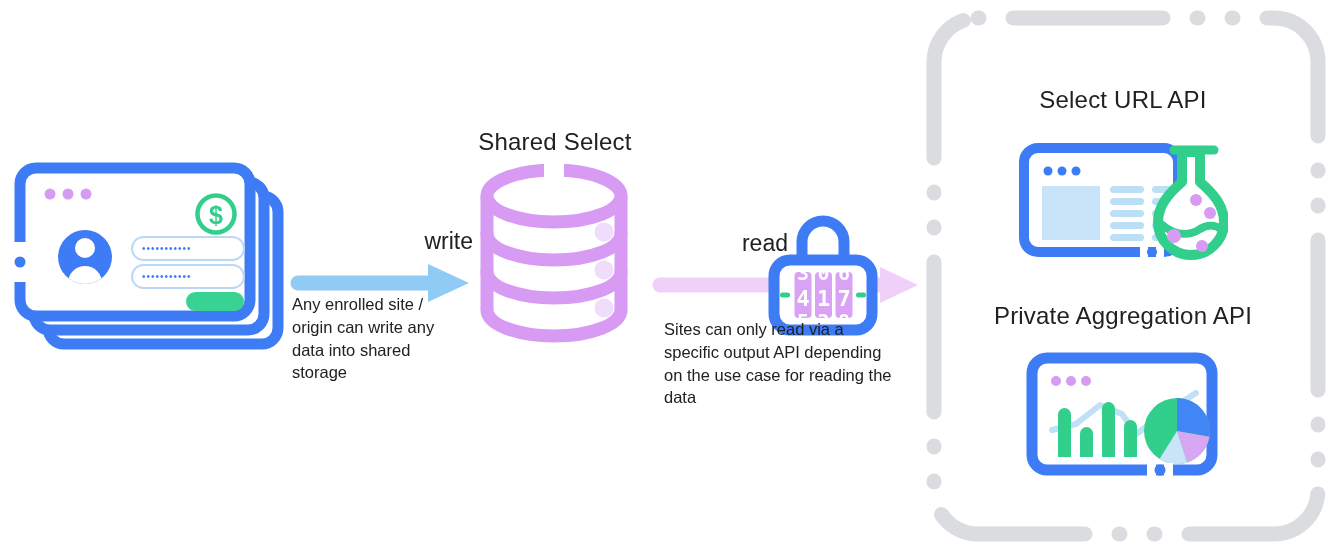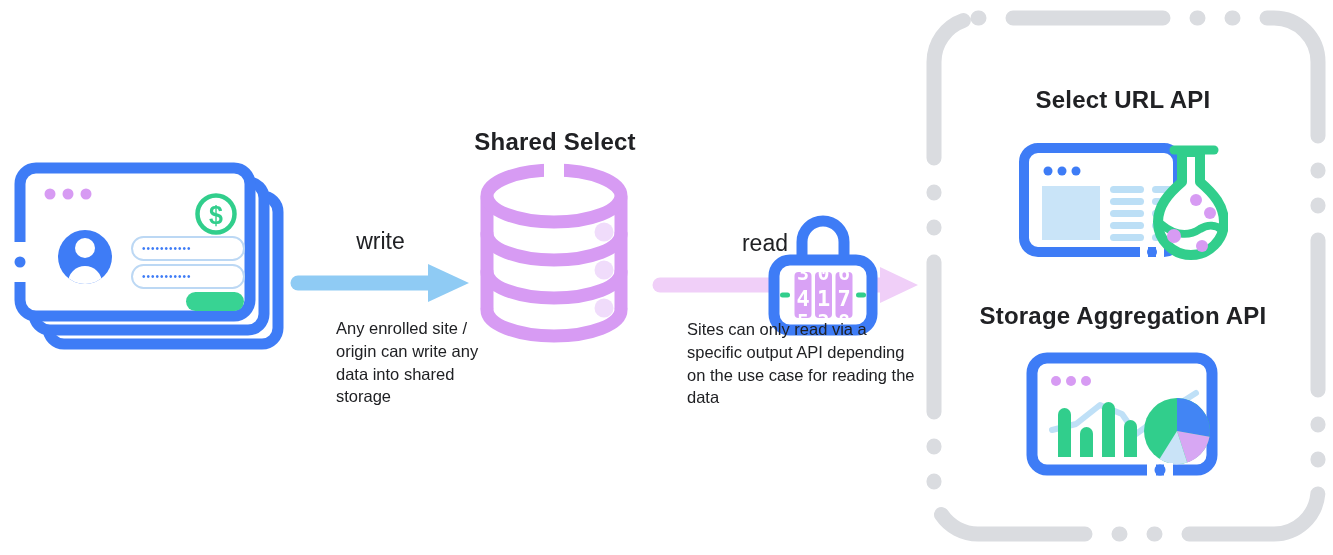--- a/index.html
+++ b/index.html
@@ -1,19 +1,19 @@
 <!DOCTYPE html>
 <html><head>
 <meta charset="utf-8">
 <style>
   html,body{margin:0;padding:0;background:#ffffff;}
   body{font-family:"Liberation Sans","DejaVu Sans",sans-serif;color:#202124;}
   .canvas{position:relative;width:1333px;height:555px;background:#ffffff;overflow:hidden;}
   .abs{position:absolute;}
-  .title{font-weight:700;font-size:24px;text-align:center;letter-spacing:.2px;}
+  .title{font-weight:400;font-size:24px;text-align:center;letter-spacing:.2px;}
   .flow-label{font-size:23px;text-align:center;color:#202124;}
   .caption{font-size:16.5px;line-height:1.38;color:#202124;}
   svg{display:block;}
 </style>
 </head>
 <body>
 
 <div class="canvas">
 
   <svg class="abs" style="left:12px;top:158px;" width="290" height="210" viewBox="0 0 290 210">
@@ -53,26 +53,26 @@
       <rect x="120" y="107" width="112" height="23" rx="11.5" fill="#ffffff" stroke="#BCD8F4" stroke-width="2"></rect>
       <text x="130" y="122" font-size="10" letter-spacing="1" fill="#3E7CF6">•••••••••••</text>
     </g>
 
     <rect x="174" y="134" width="58" height="19" rx="9.5" fill="#38D393"></rect>
 
     <rect x="1.5" y="84" width="12.5" height="40" fill="#ffffff"></rect>
     <circle cx="8" cy="104" r="5.5" fill="#3E7CF6"></circle>
   </svg>
 
-  <div class="abs flow-label" style="left:288px;top:228px;width:185px;">write</div>
+  <div class="abs flow-label" style="left:288px;top:228px;width:185px;text-align:right;">write</div>
   <svg class="abs" style="left:288px;top:262px;" width="185" height="42" viewBox="0 0 185 42">
     <line x1="10" y1="21" x2="144" y2="21" stroke="#8FCBF4" stroke-width="15" stroke-linecap="round"></line>
     <polygon points="140,2 181,21 140,40" fill="#8FCBF4"></polygon>
   </svg>
-  <div class="abs caption" style="left:292px;top:317px;width:172px;margin-left:44px;">Any enrolled site / origin can write any data into shared storage</div>
+  <div class="abs caption" style="left:292px;top:293px;width:172px;">Any enrolled site / origin can write any data into shared storage</div>
 
   <div class="abs title" style="left:430px;top:128px;width:250px;">Shared Select</div>
   <svg class="abs" style="left:468px;top:158px;" width="175" height="195" viewBox="0 0 175 195">
     <rect x="19" y="38" width="134" height="114" fill="#ffffff"></rect>
     <path d="M19,152 A67,26 0 0 0 153,152 L153,140 L19,140 Z" fill="#ffffff"></path>
     <path d="M19,152 A67,26 0 0 0 153,152" fill="none" stroke="#D79BF3" stroke-width="13" stroke-linecap="round"></path>
     <path d="M19,76 A67,26 0 0 0 153,76" fill="none" stroke="#D79BF3" stroke-width="13" stroke-linecap="round"></path>
     <path d="M19,114 A67,26 0 0 0 153,114" fill="none" stroke="#D79BF3" stroke-width="13" stroke-linecap="round"></path>
     <line x1="19" y1="40" x2="19" y2="150" stroke="#D79BF3" stroke-width="13" stroke-linecap="round"></line>
     <line x1="153" y1="40" x2="153" y2="150" stroke="#D79BF3" stroke-width="13" stroke-linecap="round"></line>
@@ -108,21 +108,21 @@
       <text x="55.5" y="84" font-size="20">0</text>
       <text x="76" y="84" font-size="20">6</text>
       <text x="35" y="132" font-size="20">5</text>
       <text x="55.5" y="132" font-size="20">2</text>
       <text x="76" y="132" font-size="20">8</text>
     </g>
     <rect x="12" y="96.5" width="10" height="5" rx="2.5" fill="#31CE8C"></rect>
     <rect x="88" y="96.5" width="10" height="5" rx="2.5" fill="#31CE8C"></rect>
   </svg>
 
-  <div class="abs caption" style="left:664px;top:318px;width:232px;margin-left:23px;">Sites can only read via a specific output API depending on the use case for reading the data</div>
+  <div class="abs caption" style="left:664px;top:318px;width:232px;">Sites can only read via a specific output API depending on the use case for reading the data</div>
 
   <svg class="abs" style="left:920px;top:6px;" width="412" height="544" viewBox="0 0 412 544">
     <rect x="14" y="12" width="384" height="516" rx="44" fill="none" stroke="#DADCE0" stroke-width="15" stroke-linecap="round" stroke-dasharray="1 34 150 34 1 34"></rect>
   </svg>
 
   <div class="abs title" style="left:998px;top:86px;width:250px;">Select URL API</div>
 
   <svg class="abs" style="left:1016px;top:134px;" width="212" height="132" viewBox="0 0 212 132">
     <rect x="8" y="14" width="154" height="104" rx="14" fill="#ffffff" stroke="#3E7CF6" stroke-width="10"></rect>
     <circle cx="32" cy="37" r="4.5" fill="#3E7CF6"></circle>
@@ -148,21 +148,21 @@
       <path d="M166,18 V48 C152,60 142,72 142,88 A33,33 0 0 0 208,88 C208,72 198,60 184,48 V18 Z" fill="#ffffff" stroke="#31CE8C" stroke-width="10" stroke-linejoin="round"></path>
       <path d="M158,16 H198" fill="none" stroke="#31CE8C" stroke-width="9" stroke-linecap="round"></path>
       <path d="M145,90 C158,101 172,103 184,95 C192,90 200,91 206,96" fill="none" stroke="#31CE8C" stroke-width="8" stroke-linecap="round"></path>
       <circle cx="180" cy="66" r="6" fill="#D79BF3"></circle>
       <circle cx="194" cy="79" r="6" fill="#D79BF3"></circle>
       <circle cx="158" cy="102" r="7" fill="#D79BF3"></circle>
       <circle cx="186" cy="112" r="6" fill="#D79BF3"></circle>
     </g>
   </svg>
 
-  <div class="abs title" style="left:958px;top:302px;width:330px;">Storage Aggregation API</div>
+  <div class="abs title" style="left:958px;top:302px;width:330px;">Private Aggregation API</div>
 
   <svg class="abs" style="left:1026px;top:350px;" width="200" height="132" viewBox="0 0 200 132">
     <rect x="6" y="8" width="180" height="112" rx="15" fill="#ffffff" stroke="#3E7CF6" stroke-width="11"></rect>
     <circle cx="30" cy="31" r="5" fill="#D79BF3"></circle>
     <circle cx="45" cy="31" r="5" fill="#D79BF3"></circle>
     <circle cx="60" cy="31" r="5" fill="#D79BF3"></circle>
     <polyline points="26,80 50,74 74,55 96,64 110,84 148,57 170,43" fill="none" stroke="#BFE0F7" stroke-width="6" stroke-linecap="round" stroke-linejoin="round"></polyline>
     <g fill="#31CE8C">
       <path d="M32,107 V64.5 A6.5,6.5 0 0 1 45,64.5 V107 Z"></path>
       <path d="M54,107 V83.5 A6.5,6.5 0 0 1 67,83.5 V107 Z"></path>

